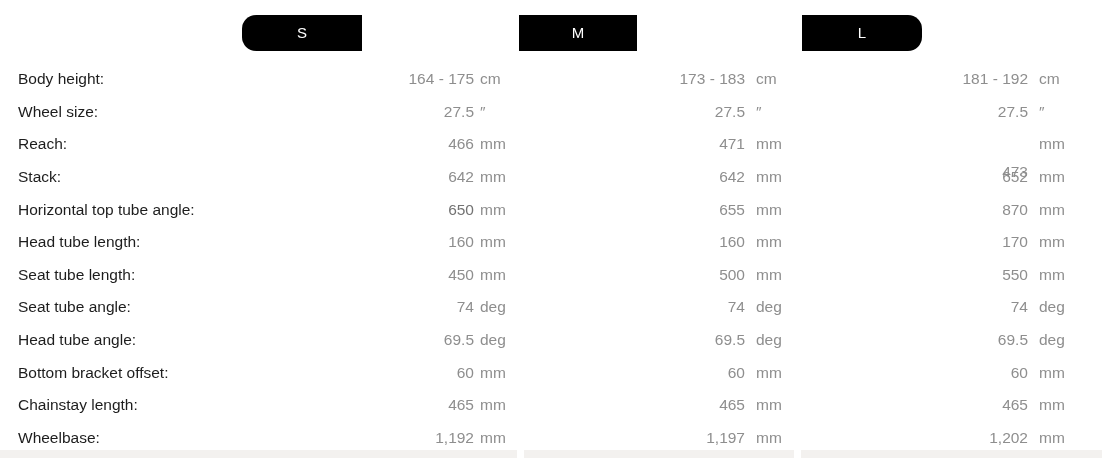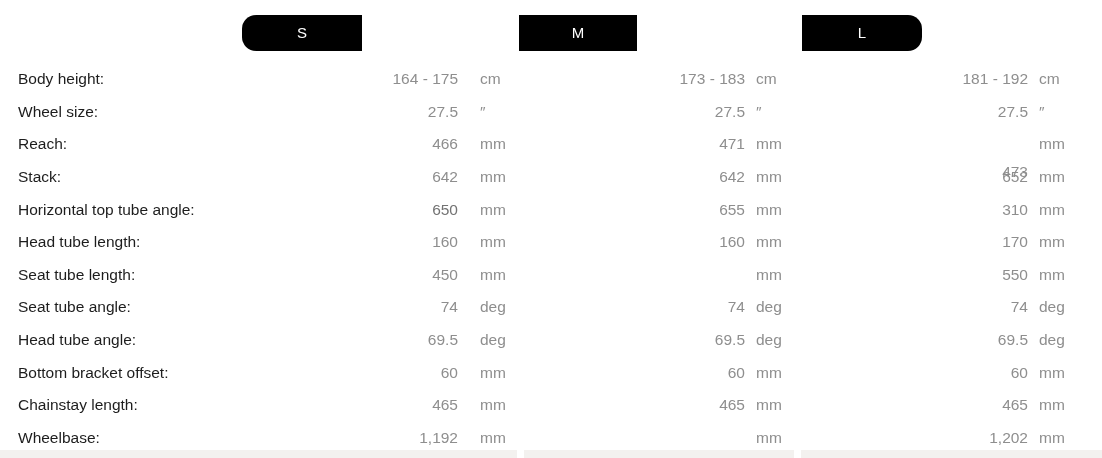--- a/index.html
+++ b/index.html
@@ -30,21 +30,21 @@
   .row .label{
     position:absolute;left:18px;top:50%;transform:translateY(-50%);
     color:#1d1d1d;font-size:15.5px;white-space:nowrap;
   }
   .row .val, .row .unit{
     position:absolute;top:50%;transform:translateY(-50%);
     color:#8e8e8e;font-size:15.5px;white-space:nowrap;
   }
   .row .val{text-align:right;width:120px;}
   .row .unit{text-align:left;width:44px;}
-  .row .v1{left:338px;} .row .u1{left:480px;}
+  .row .v1{left:354px;} .row .u1{left:480px;}
   .row .v2{left:625px;} .row .u2{left:756px;}
   .row .v3{left:908px;} .row .u3{left:1039px;}
 
   
   .stripe{position:absolute;top:450px;height:8px;background:#f3f1ef;}
   .stripe.seg1{left:0;width:517px;}
   .stripe.seg2{left:524px;width:270px;}
   .stripe.seg3{left:801px;width:301px;}
 </style>
 </head>
@@ -102,38 +102,39 @@
     <span class="val v3" style="color: rgb(142, 142, 142);">652</span>
     <span class="unit u3" style="color: rgb(142, 142, 142);">mm</span>
   </div>
 
   <div class="row">
     <span class="label" style="color: rgb(29, 29, 29);">Horizontal top tube angle:</span>
     <span class="val v1" style="color: #737373;">650</span>
     <span class="unit u1" style="color: rgb(142, 142, 142);">mm</span>
     <span class="val v2" style="color: rgb(142, 142, 142);">655</span>
     <span class="unit u2" style="color: rgb(142, 142, 142);">mm</span>
-    <span class="val v3" style="color: rgb(142, 142, 142);">310</span>
+    <span class="val v3" style="color: rgb(142, 142, 142);">870</span>
     <span class="unit u3" style="color: rgb(142, 142, 142);">mm</span>
   </div>
 
   <div class="row">
     <span class="label" style="color: rgb(29, 29, 29);">Head tube length:</span>
     <span class="val v1" style="color: rgb(142, 142, 142);">160</span>
     <span class="unit u1" style="color: rgb(142, 142, 142);">mm</span>
     <span class="val v2" style="color: rgb(142, 142, 142);">160</span>
     <span class="unit u2" style="color: rgb(142, 142, 142);">mm</span>
     <span class="val v3" style="color: rgb(142, 142, 142);">170</span>
     <span class="unit u3" style="color: rgb(142, 142, 142);">mm</span>
   </div>
 
   <div class="row">
     <span class="label" style="color: rgb(29, 29, 29);">Seat tube length:</span>
     <span class="val v1" style="color: rgb(142, 142, 142);">450</span>
     <span class="unit u1" style="color: rgb(142, 142, 142);">mm</span>
+    <span class="val v2" style="color: rgb(142, 142, 142);">500</span>
     <span class="unit u2" style="color: rgb(142, 142, 142);">mm</span>
     <span class="val v3" style="color: rgb(142, 142, 142);">550</span>
     <span class="unit u3" style="color: rgb(142, 142, 142);">mm</span>
   </div>
 
   <div class="row">
     <span class="label" style="color: rgb(29, 29, 29);">Seat tube angle:</span>
     <span class="val v1" style="color: rgb(142, 142, 142);">74</span>
     <span class="unit u1" style="color: rgb(142, 142, 142);">deg</span>
     <span class="val v2" style="color: rgb(142, 142, 142);">74</span>
@@ -169,20 +170,21 @@
     <span class="val v2" style="color: rgb(142, 142, 142);">465</span>
     <span class="unit u2" style="color: rgb(142, 142, 142);">mm</span>
     <span class="val v3" style="color: rgb(142, 142, 142);">465</span>
     <span class="unit u3" style="color: rgb(142, 142, 142);">mm</span>
   </div>
 
   <div class="row">
     <span class="label" style="color: rgb(29, 29, 29);">Wheelbase:</span>
     <span class="val v1" style="color: rgb(142, 142, 142);">1,192</span>
     <span class="unit u1" style="color: rgb(142, 142, 142);">mm</span>
+    <span class="val v2" style="color: rgb(142, 142, 142);">1,197</span>
     <span class="unit u2" style="color: rgb(142, 142, 142);">mm</span>
     <span class="val v3" style="color: rgb(142, 142, 142);">1,202</span>
     <span class="unit u3" style="color: rgb(142, 142, 142);">mm</span>
   </div>
 </div>
 
   <div class="stripe seg1" style="background: rgb(243, 241, 239);"></div>
   <div class="stripe seg2" style="background: rgb(243, 241, 239);"></div>
   <div class="stripe seg3" style="background: rgb(243, 241, 239);"></div>
 </div>

